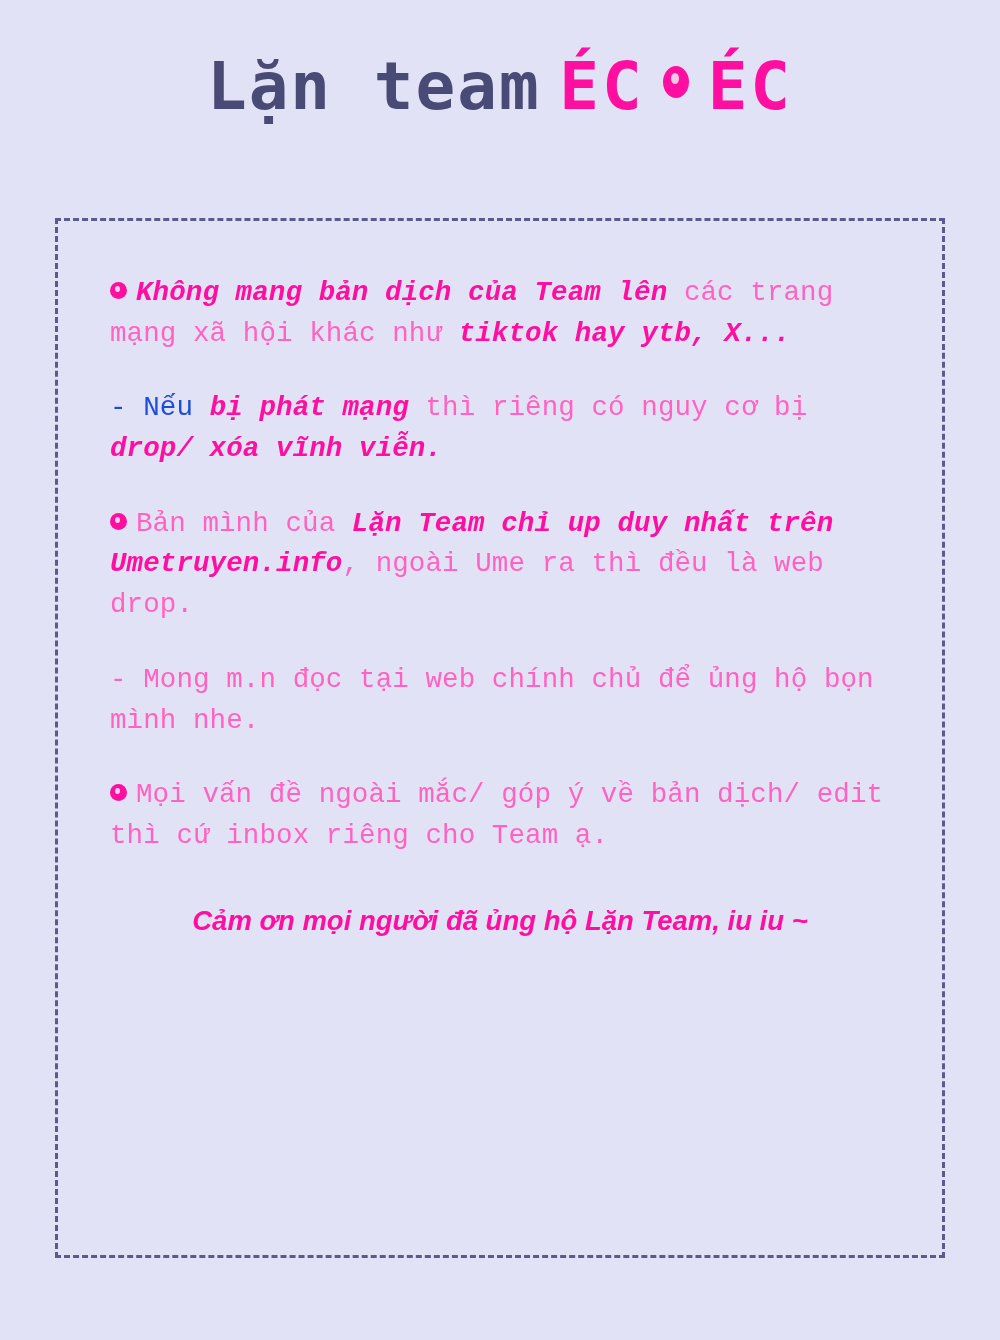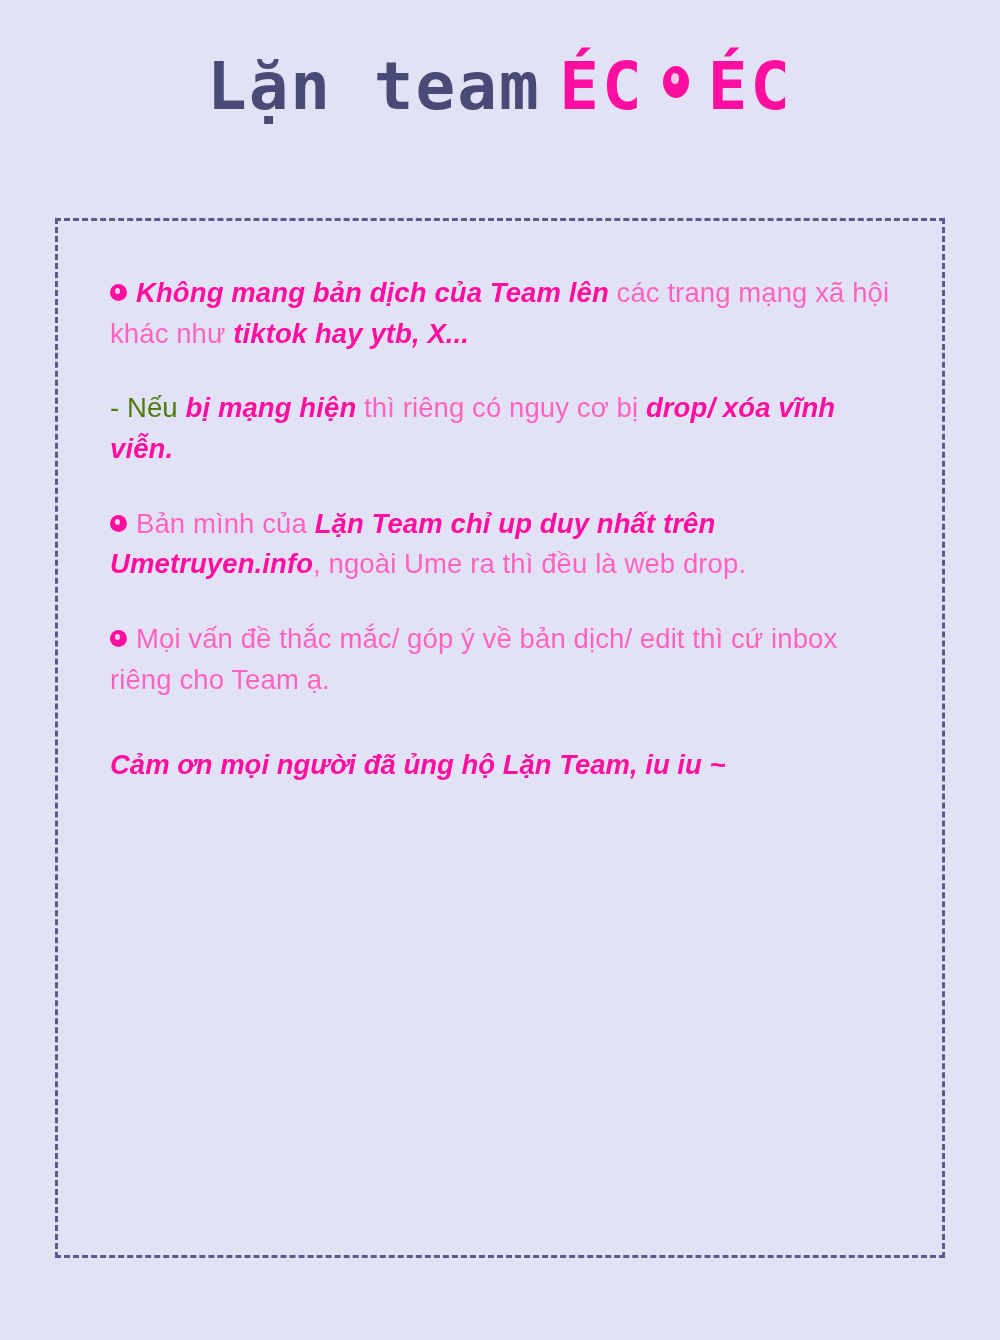--- a/index.html
+++ b/index.html
@@ -82,20 +82,21 @@
   .notice-inner {
     padding: 52px 52px 0 52px;
   }
 
   .para {
     font-size: 27.5px;
     line-height: 1.48;
     color: #ff4fb6;
     margin: 0 0 34px 0;
     letter-spacing: 0.1px;
+    font-family: Liberation Mono, monospace;
   }
   .para:last-child { margin-bottom: 0; }
 
   .bullet {
     display: inline-block;
     width: 17px;
     height: 17px;
     border-radius: 50%;
     background: #ff0fa0;
     position: relative;
@@ -116,24 +117,25 @@
 
   .b {
     font-weight: 700;
     font-style: italic;
     color: #ff0fa0;
   }
   .plain {
     color: #ff63bf;
   }
   .dash {
-    color: #4d7c0f;
+    color: #1d4ed8;
   }
 
   .closing {
+    text-align: center;
     font-weight: 700;
     font-style: italic;
     color: #ff0fa0;
     font-size: 27.5px;
     line-height: 1.45;
     margin-top: 44px;
   }
 </style>
 </head>
 <body>
@@ -148,30 +150,33 @@
   </div>
 
   <div class="notice-box">
     <div class="notice-inner">
 
       <p class="para">
         <span class="bullet"></span><span class="b">Không mang bản dịch của Team lên </span><span class="plain">các trang mạng xã hội khác như </span><span class="b">tiktok hay ytb, X...</span>
       </p>
 
       <p class="para">
-        <span class="dash">- Nếu </span><span class="b">bị mạng hiện </span><span class="plain">thì riêng có nguy cơ bị </span><span class="b">drop/ xóa vĩnh viễn.</span>
+        <span class="dash">- Nếu </span><span class="b">bị phát mạng </span><span class="plain">thì riêng có nguy cơ bị </span><span class="b">drop/ xóa vĩnh viễn.</span>
       </p>
 
       <p class="para">
         <span class="bullet"></span><span class="plain">Bản mình của </span><span class="b">Lặn Team chỉ up duy nhất trên Umetruyen.info</span><span class="plain">, ngoài Ume ra thì đều là web drop.</span>
       </p>
 
+      <p class="para">
+        <span class="plain">- Mong m.n đọc tại web chính chủ để ủng hộ bọn mình nhe.</span>
+      </p>
 
       <p class="para">
-        <span class="bullet"></span><span class="plain">Mọi vấn đề thắc mắc/ góp ý về bản dịch/ edit thì cứ inbox riêng cho Team ạ.</span>
+        <span class="bullet"></span><span class="plain">Mọi vấn đề ngoài mắc/ góp ý về bản dịch/ edit thì cứ inbox riêng cho Team ạ.</span>
       </p>
 
 
       <p class="closing">Cảm ơn mọi người đã ủng hộ Lặn Team, iu iu ~</p>
 
     </div>
   </div>
 
 </div>
 

